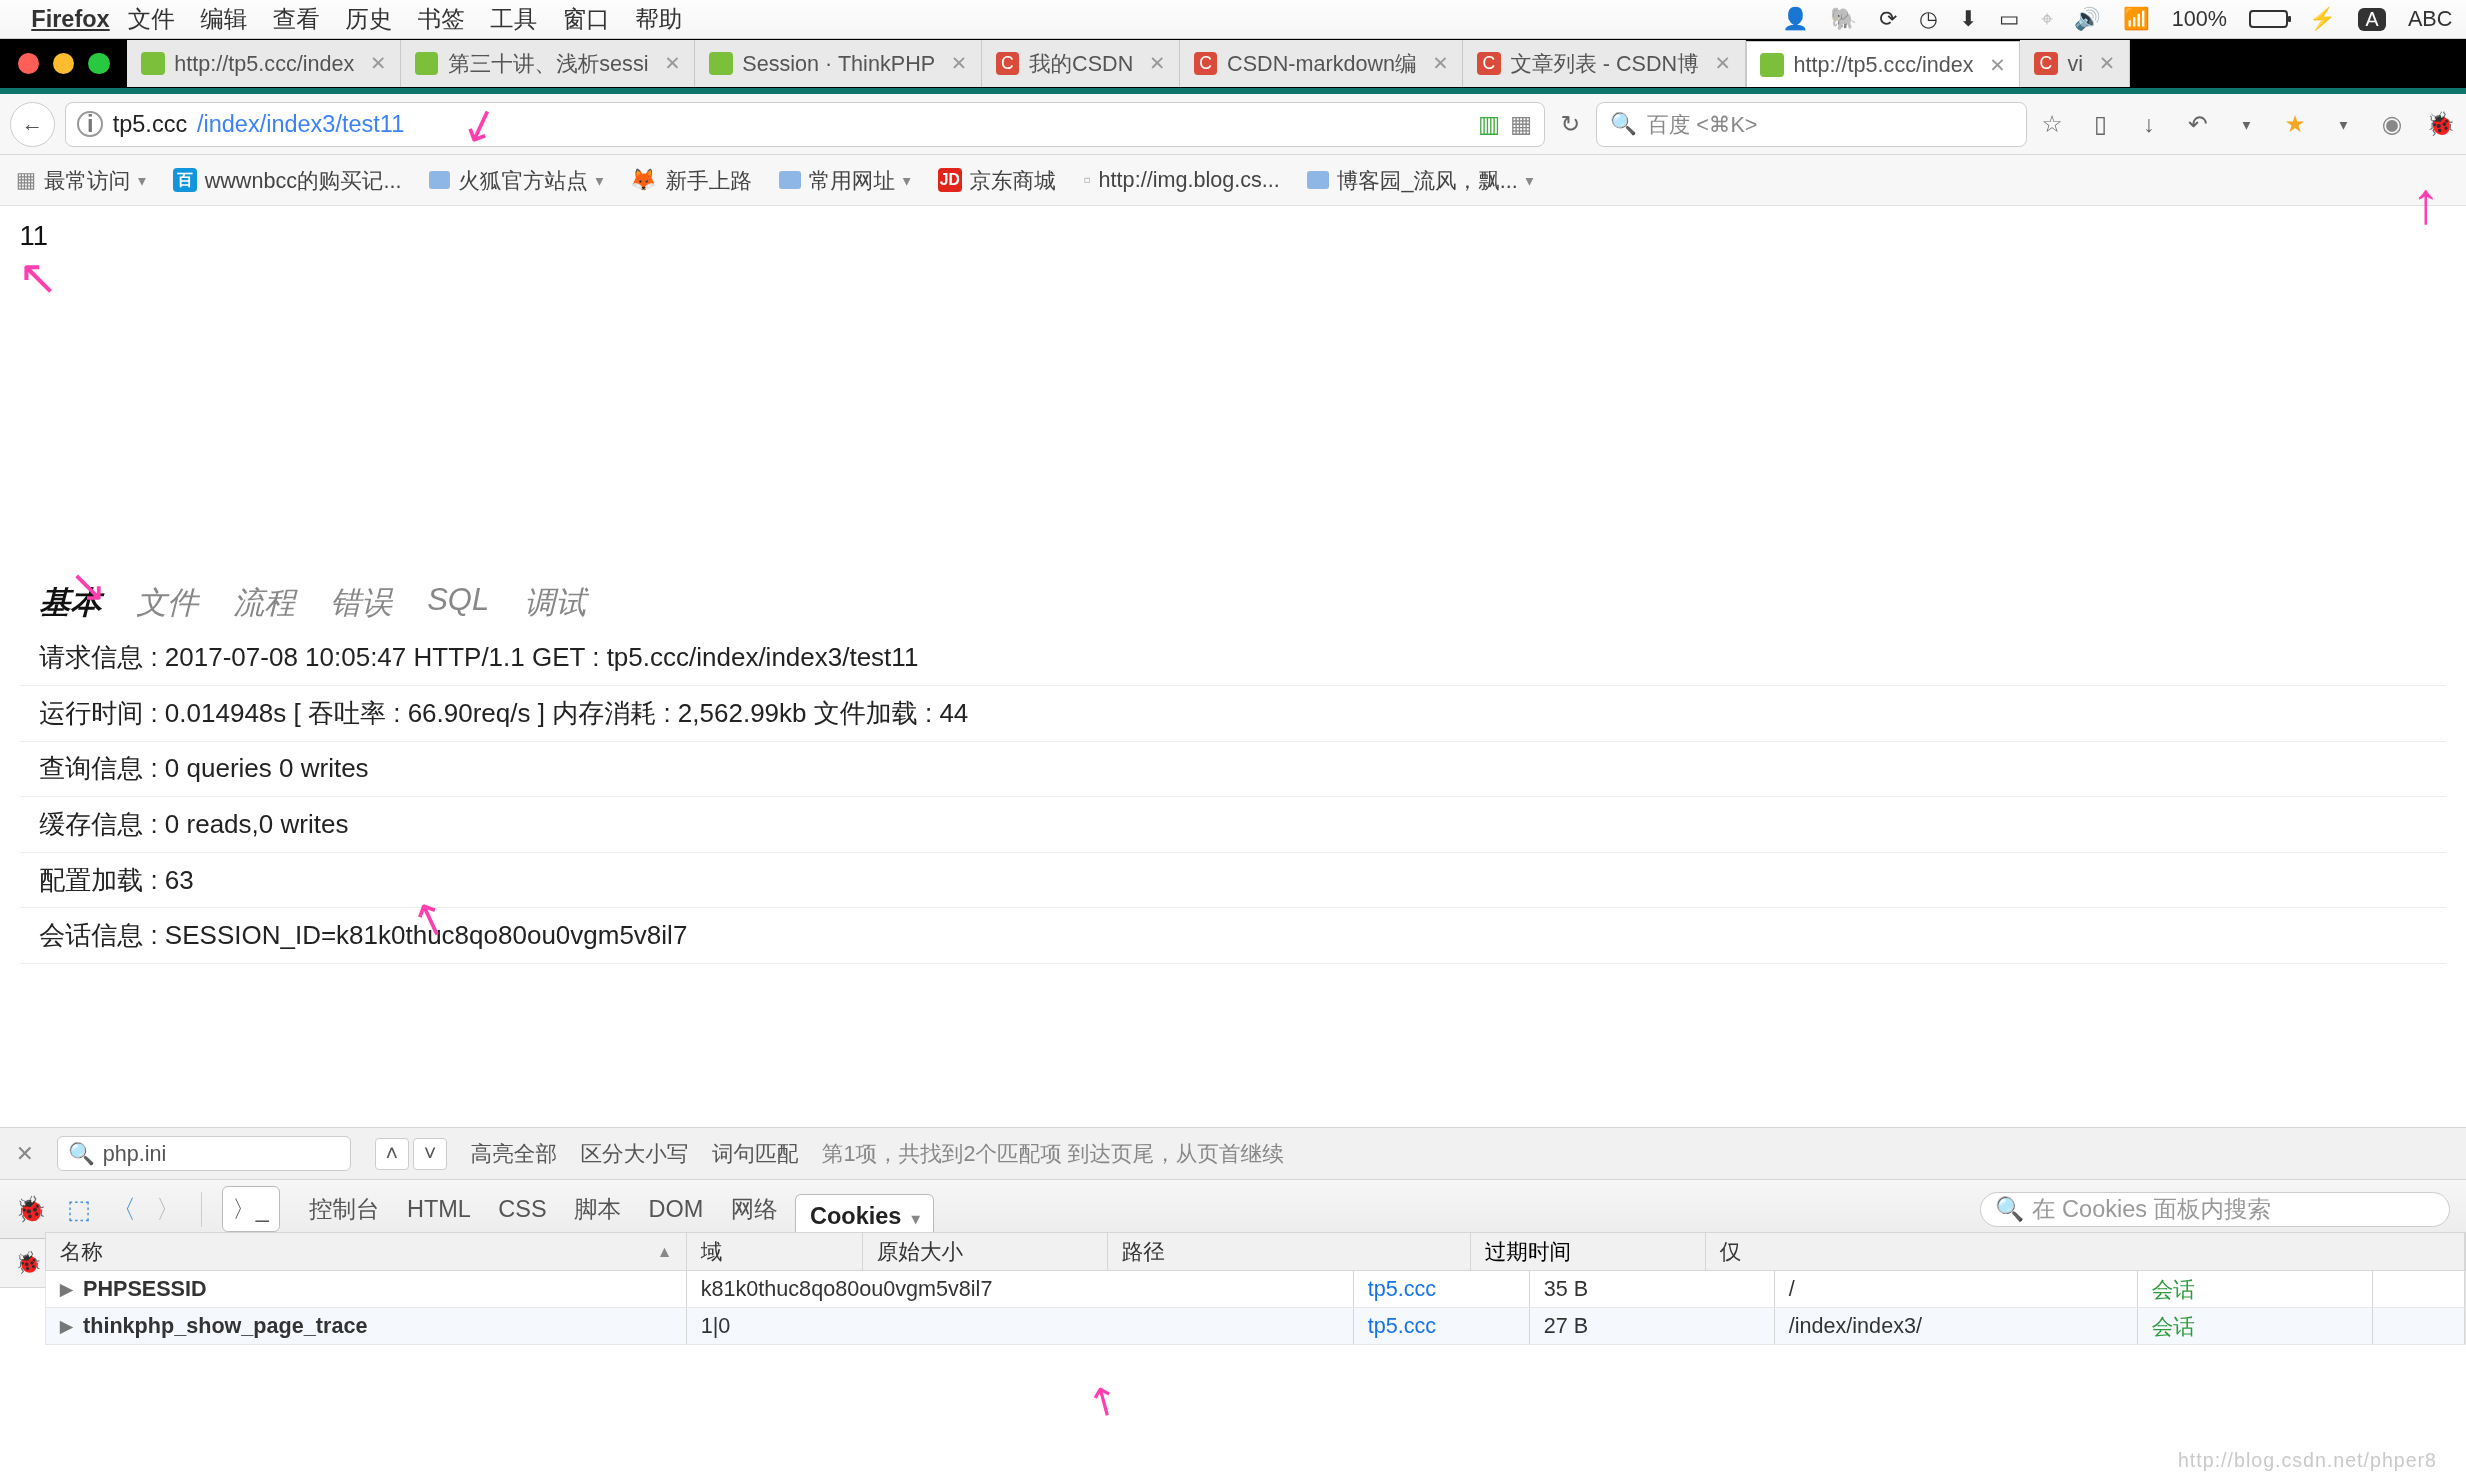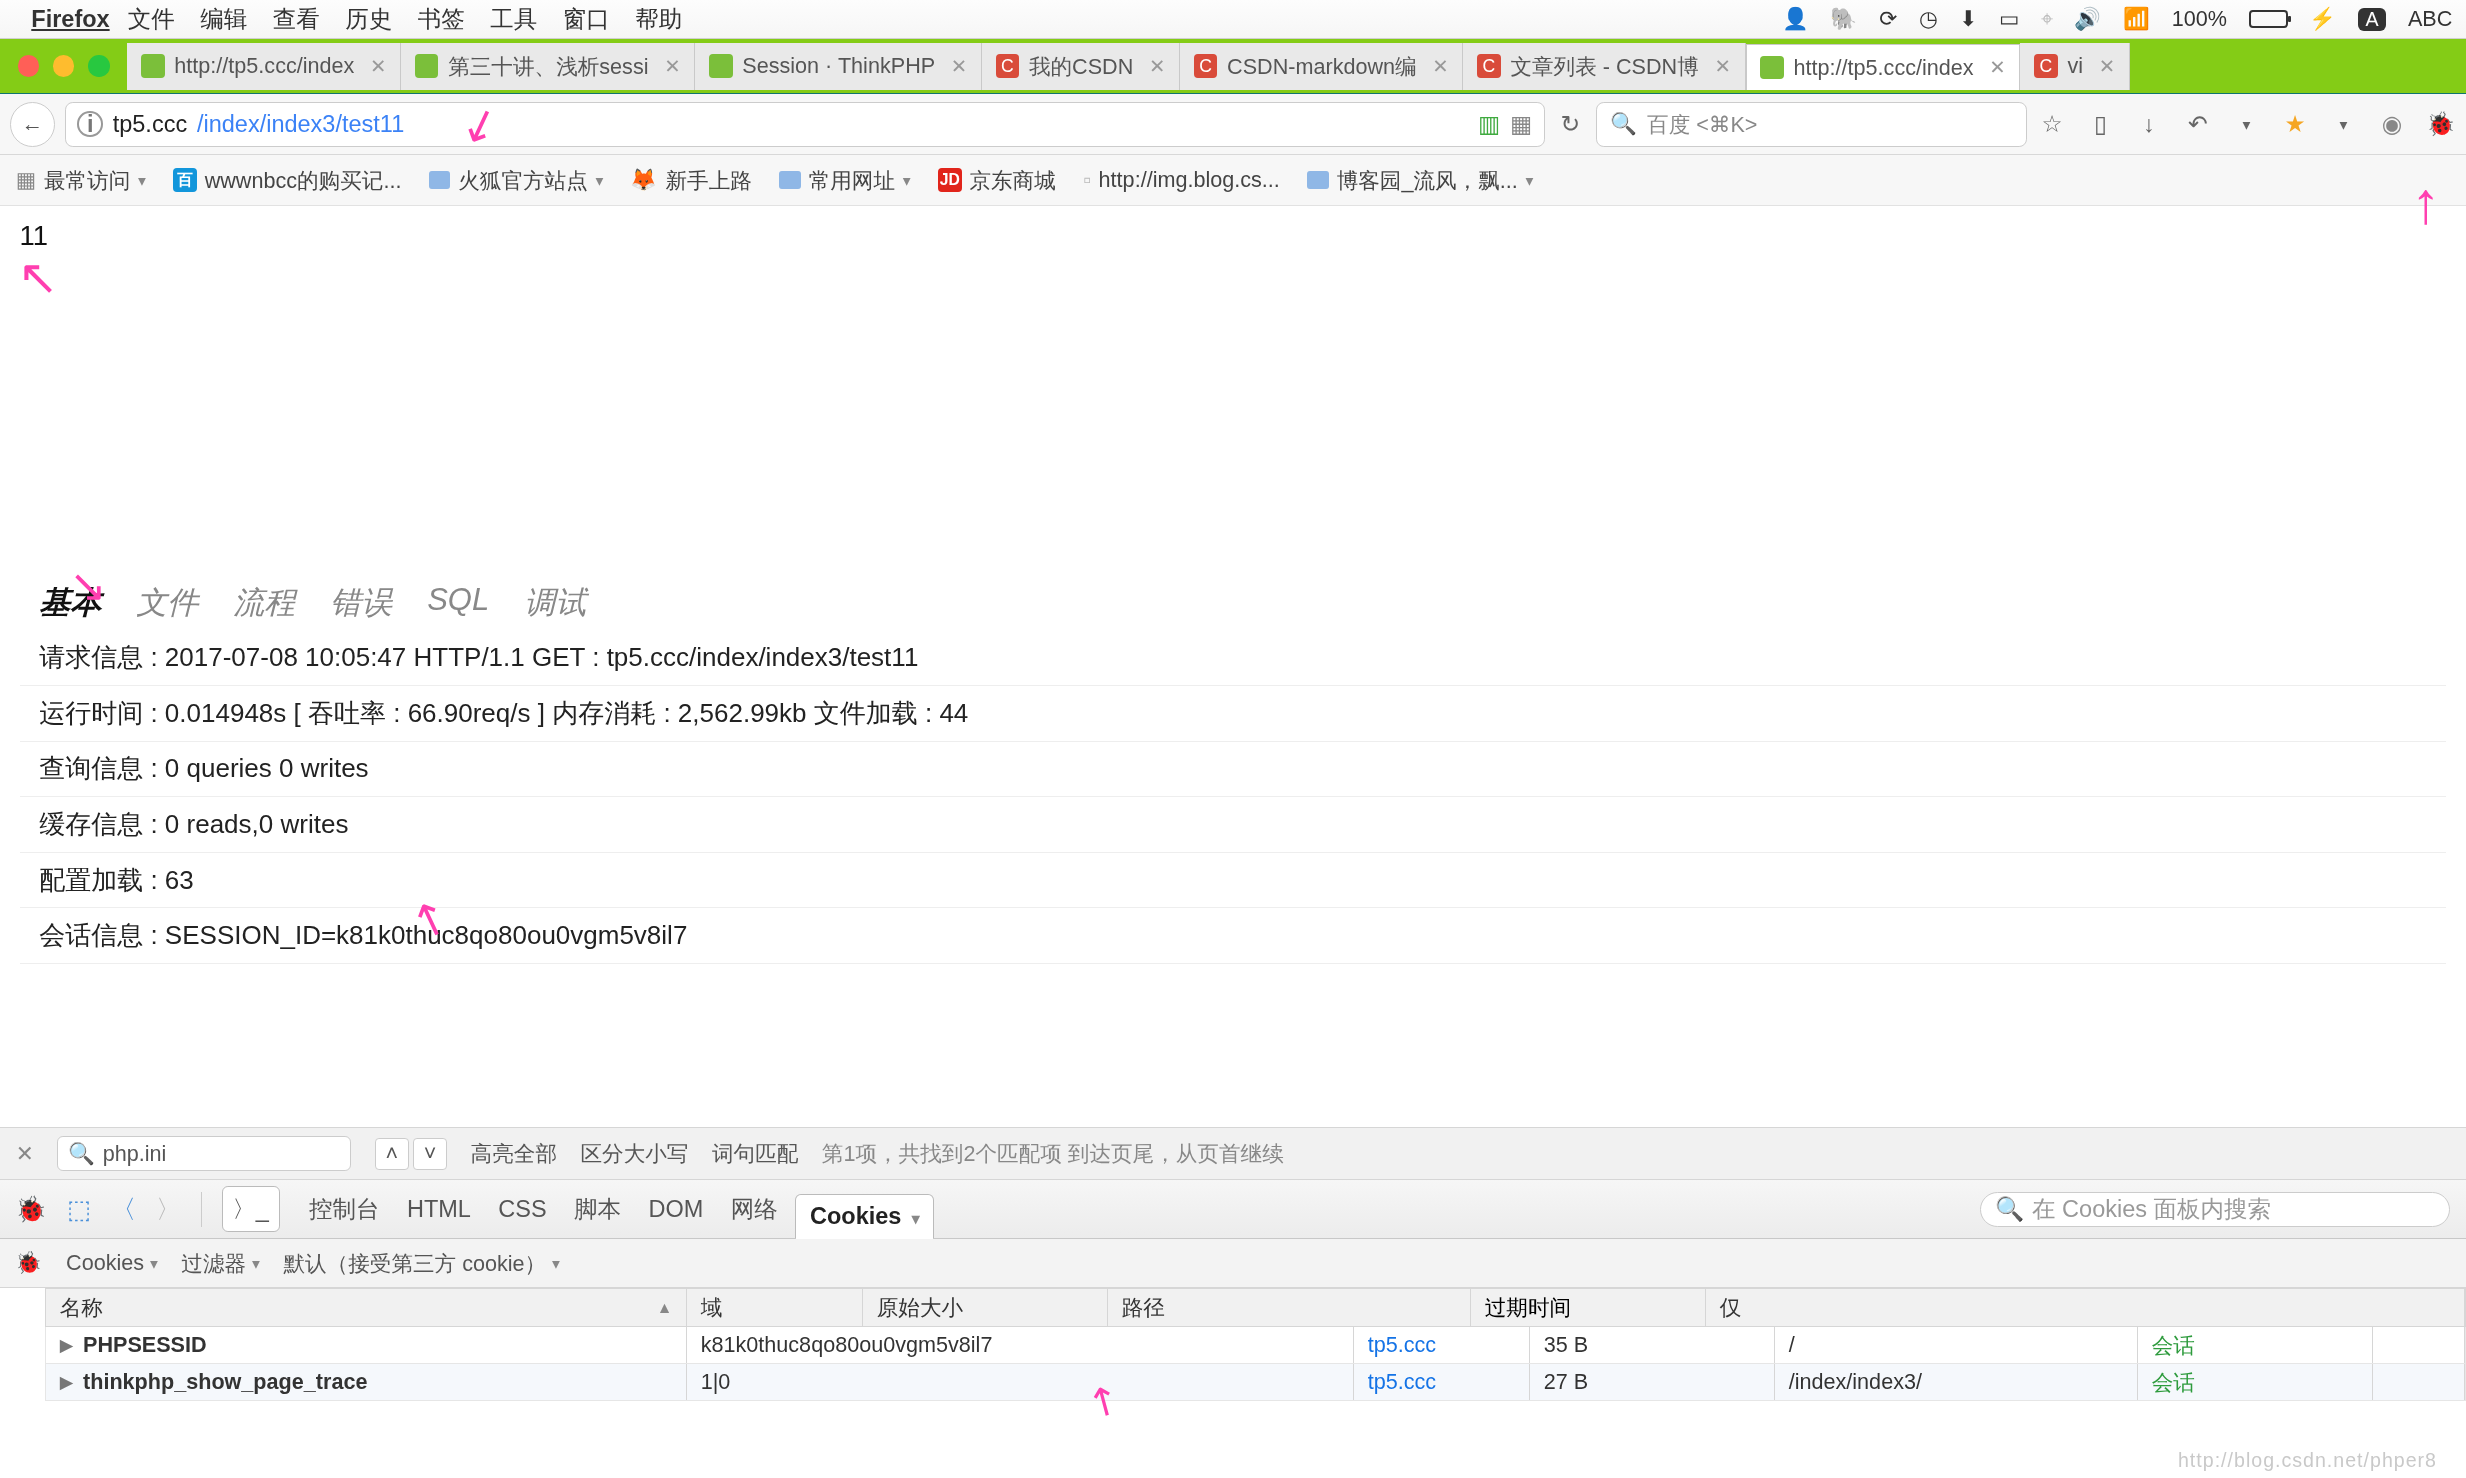--- a/index.html
+++ b/index.html
@@ -11,21 +11,21 @@
 .mac-menu .app-name { font-weight:600; margin-right:18px;text-decoration:underline;}
 .mac-menu .menu-item { margin-right:25.5px; }
 .mac-right { margin-left:auto; display:flex; align-items:center; gap:21.6px;}
 .mac-right .glyph { font-size:21.6px; color:#333; }
 .mac-right .pill { background:#333; color:#fff; border-radius:5.9px; padding:0 7.8px; font-size:19.6px;}
 .mac-right .bat { display:inline-block; width:39px; height:17.6px; border:2px solid #333; border-radius:3.9px; position:relative;}
 .mac-right .bat::after{content:"";position:absolute;right:-5.9px;top:3.9px;width:3.9px;height:5.9px;background:#333;border-radius:1px;}
 .mac-right .bat .fill{background:#333;height:100%;width:100%;}
 
 
-.chrome-row{height:55px;background:#84cc16;display:flex;align-items:center;border-bottom:1px solid #0f766e;}
+.chrome-row{height:55px;background:#000000;display:flex;align-items:center;border-bottom:6px solid #0f766e;}
 .traffic{display:flex;gap:13.7px;padding:0 17.6px;}
 .dot{width:21.6px;height:21.6px;border-radius:50%;}
 .dot.red{background:#ff5f57;} .dot.yel{background:#febc2e;} .dot.grn{background:#28c840;}
 .tab{height:47px;display:flex;align-items:center;gap:9.8px;padding:0 13.7px;border-right:1px solid #c9c9c9;min-width:0;font-size:21.6px;color:#555;background:#e9e9e9;max-width:314px;}
 .tab.active{background:#fff;border-top:1px solid #c9c9c9;border-left:1px solid #c9c9c9;border-right:1px solid #c9c9c9;position:relative;top:1px;}
 .tab .fav{width:23.5px;height:23.5px;border-radius:3.9px;display:flex;align-items:center;justify-content:center;font-size:17.6px;color:#fff;}
 .tab .ttl{white-space:nowrap;overflow:hidden;text-overflow:ellipsis;flex:1;}
 .tab .close{color:#999;font-size:19.6px;margin-left:5.9px;}
 .tabs{display:flex;flex:1;overflow:hidden;}
 
@@ -79,21 +79,21 @@
 .dev-tb .nav-ar.dis{color:#bbb;}
 .dev-tb .sep{width:1px;height:35px;background:#ccc;}
 
 
 .ck-tb{position:absolute;left:0;right:0;top:1239px;height:49px;background:#f3f3f3;border-bottom:1px solid #d6d6d6;display:flex;align-items:center;padding:0 15.7px;gap:23.5px;font-size:21.6px;color:#555;}
 .ck-tb .bug2{color:#d9903a;}
 .ck-tb .dd{display:flex;align-items:center;gap:5.9px;}
 .ck-tb .chev{font-size:15.7px;color:#888;}
 
 
-.ck-tbl{position:absolute;left:45px;right:0;top:1288px;}
+.ck-tbl{position:absolute;left:45px;right:0;top:1232px;}
 .ck-head{display:flex;background:#f1f1f1;border:1px solid #d6d6d6;height:39px;align-items:center;font-size:21.6px;color:#333;}
 .ck-head .cell,.ck-row .cell{padding:0 13.7px;border-right:1px solid #d6d6d6;height:100%;display:flex;align-items:center;overflow:hidden;white-space:nowrap;}
 .c-name{width:641px;} .c-val{width:667px;} .c-dom{width:176px;display:flex;} .c-size{width:245px;} .c-path{width:363px;} .c-exp{width:235px;} .c-more{flex:1;}
 .ck-head .sort{margin-left:auto;color:#888;font-size:15.7px;}
 .ck-row{display:flex;height:37px;align-items:center;border:1px solid #e6e6e6;border-top:none;font-size:21.6px;color:#333;background:#fff;}
 .ck-row .disc{color:#777;margin-right:9.8px;font-size:17.6px;}
 .ck-row .c-dom{color:#1473e6;}
 .ck-row .c-exp{color:#2e9b3d;}
 .ck-row.even{background:#f5f8fc;}
 .watermark{position:absolute;right:29px;top:1449px;color:#c9c9c9;font-size:19.6px;letter-spacing:1px;}

